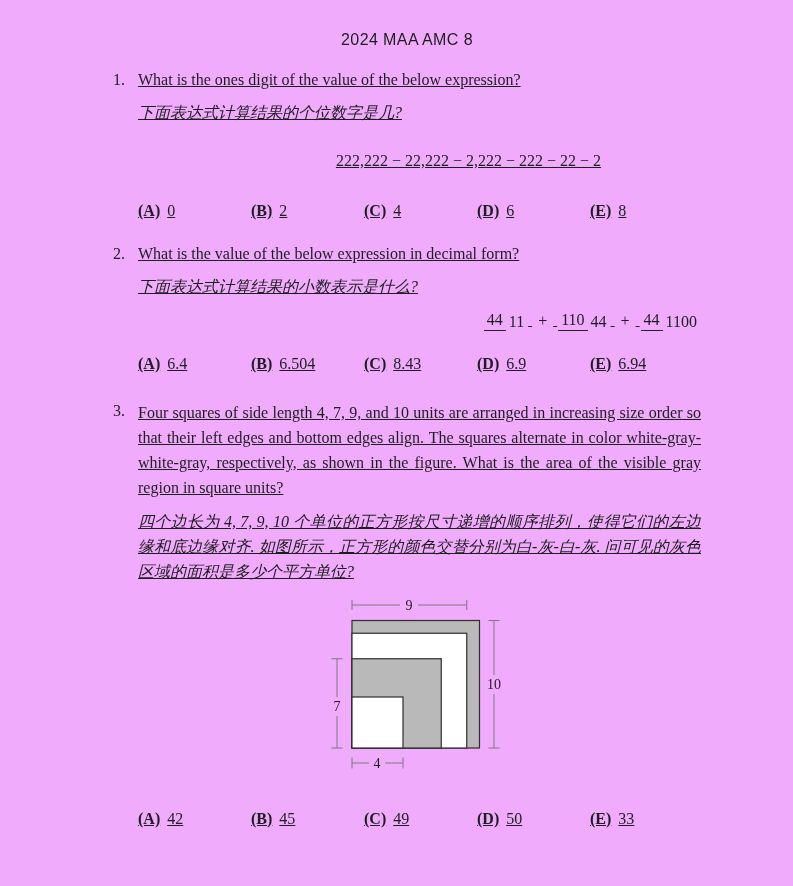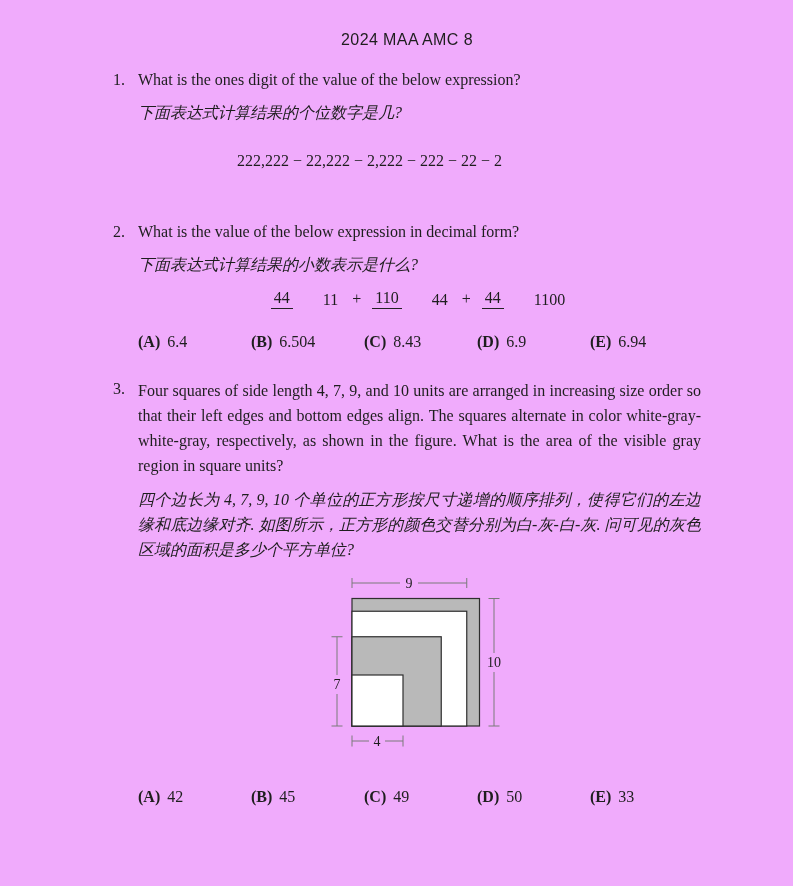--- a/index.html
+++ b/index.html
@@ -12,32 +12,32 @@
     font-family:"Liberation Sans", sans-serif;
     font-size:16px; font-weight:400; letter-spacing:.4px;
     text-align:center; margin:0; line-height:19px;
   }
   .question { margin:0; }
   .q1 { margin-top:20px; }
   .q2 { margin-top:21px; }
   .q3 { margin-top:25px; }
   .qrow { display:flex; }
   .qnum { width:25px; flex-shrink:0; font-size:16px; line-height:22px; }
-  .qbody { flex:1; font-size:16px; min-width:0; }
+  .qbody { flex:1; font-size:16px; min-width:0;text-decoration:underline; }
   .q-en, .q-zh { margin:0 0 11px; line-height:22px; text-align:justify; }
   .q-zh { font-style:italic; }
   .q3 .q-en, .q3 .q-zh { line-height:25px; }
   .q3 .q-en { margin-bottom:9px; }
   .q3 .q-zh { margin-bottom:12px; }
-  .math-row { text-align:center; font-size:16px; }
+  .math-row { text-align:right; font-size:16px; }
   .expr-row { margin:26px 0 28px; padding-right:100px; line-height:22px; }
   .frac-row { margin:13px 0 22px; }
   .frac { display:inline-flex; flex-direction:row; align-items:center; vertical-align:middle; margin:0 1px; }
   .fnum { display:block; padding:0 3px 2px; border-bottom:1.3px solid #222; line-height:16px; }
-  .fden { display:block; padding:2px 3px 0; line-height:16px;margin-left:27px; }
+  .fden { display:block; padding:2px 3px 0; line-height:16px; }
   .plus { display:inline-block; vertical-align:middle; margin:0 6px; }
   .options { display:grid; grid-template-columns:113px 113px 113px 113px 1fr; line-height:22px; }
   .opt { white-space:nowrap; }
   .opt-label { font-weight:bold; margin-right:7px; }
   .figure { margin:0 0 0 180px; }
   .figure svg { display:block; }
 </style>
 </head>
 <body>
 
@@ -46,20 +46,27 @@
   <h1 class="doc-title">2024 MAA AMC 8</h1>
 
   <section class="question q1">
     <div class="qrow">
       <span class="qnum">1.</span>
       <div class="qbody">
         <p class="q-en">What is the ones digit of the value of the below expression?</p>
         <p class="q-zh">下面表达式计算结果的个位数字是几?</p>
         <div class="math-row expr-row">
           <span>222,222 − 22,222 − 2,222 − 222 − 22 − 2</span>
+        </div>
+        <div class="options">
+          <span class="opt"><span class="opt-label">(A)</span><span class="opt-value">0</span></span>
+          <span class="opt"><span class="opt-label">(B)</span><span class="opt-value">2</span></span>
+          <span class="opt"><span class="opt-label">(C)</span><span class="opt-value">4</span></span>
+          <span class="opt"><span class="opt-label">(D)</span><span class="opt-value">6</span></span>
+          <span class="opt"><span class="opt-label">(E)</span><span class="opt-value">8</span></span>
         </div>
       </div>
     </div>
   </section>
 
   <section class="question q2">
     <div class="qrow">
       <span class="qnum">2.</span>
       <div class="qbody">
         <p class="q-en">What is the value of the below expression in decimal form?</p>

